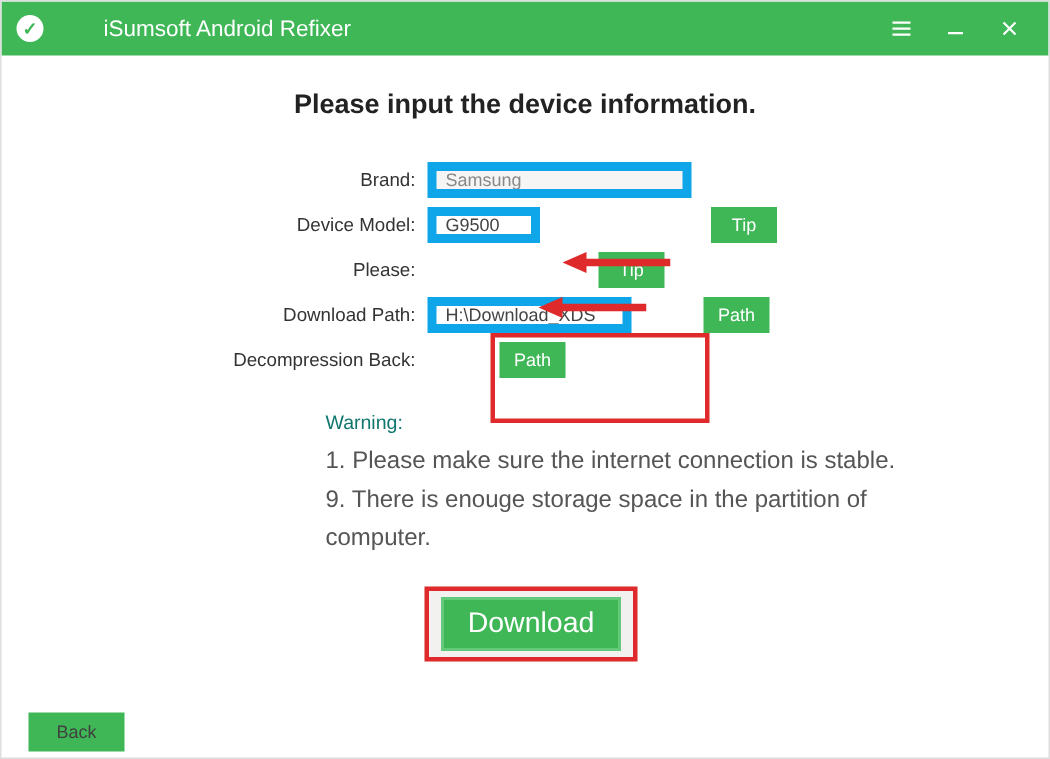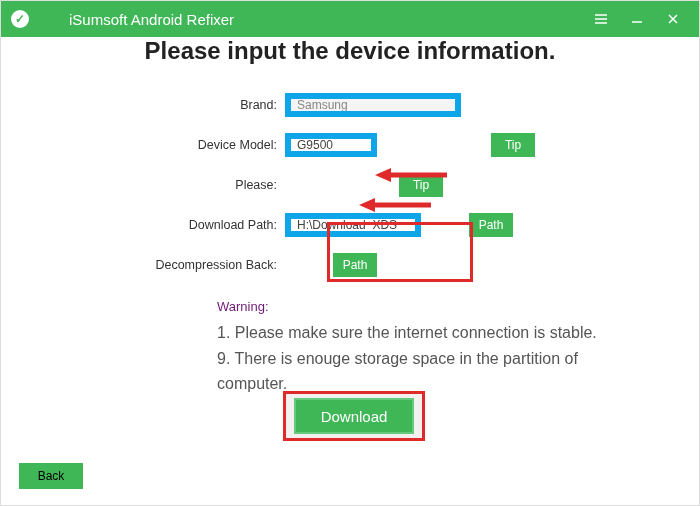--- a/index.html
+++ b/index.html
@@ -37,32 +37,33 @@
     display:flex;align-items:center;justify-content:center;
     cursor:pointer;
     color:#fff;
   }
   .content {
     position:relative;
     padding:0 40px;
   }
   .heading {
     text-align:center;
-    font-size:24px;
+    margin-top:22px;
+    font-size:18px;
     font-weight:600;
     color:#222;
   }
   .form {
     margin:28px auto 0;
     width:430px;
   }
   .row {
     display:flex;
     align-items:center;
-    margin-bottom:16px;
+    margin-bottom:6px;
     position:relative;
   }
   .lbl {
     width:150px;
     text-align:right;
     font-size:12.5px;
     color:#333;
     padding-right:8px;
   }
   .fld {
@@ -72,21 +73,21 @@
     color:#444;
     padding:0 6px;
     background:#fff;
     outline:none;
   }
   .fld-brand {
     width:176px;
     background:#f5f5f5;
     color:#888;
   }
-  .fld-short { width:92px; }
+  .fld-short { width:75px; }
   .fld-path { width:136px; }
   .side-btn {
     margin-left:8px;
     width:44px;height:24px;
     background:#3fb757;
     color:#fff;
     border:none;
     font-size:12px;
     cursor:pointer;
   }
@@ -105,21 +106,21 @@
   }
   .arrow svg { display:block; }
   .arrow-1 { left:374px; top:166px; }
   .arrow-2 { left:358px; top:196px; }
 
   .warning-block {
     margin:22px 0 0 176px;
     width:380px;
   }
   .warning-title {
-    color:#701a75;
+    color:#0f766e;
     font-size:13px;
     margin-bottom:6px;
   }
   .warning-line {
     font-size:16px;
     color:#555;
     line-height:1.6;
   }
   .dl-wrap {
     position:absolute;
@@ -130,30 +131,30 @@
     border:3px solid #de2a2a;
     background:#f2f1f0;
     display:flex;align-items:center;justify-content:center;
   }
   .dl-btn-inner {
     background:#3fb757;
     width:120px;height:36px;
     border:2px solid #64c97a;
     display:flex;align-items:center;justify-content:center;
     color:#fff;
-    font-size:15px;
+    font-size:19px;
     cursor:pointer;
   }
   .back-btn {
     position:absolute;
     left:18px;
-    bottom:16px;
+    bottom:4px;
     width:64px;height:26px;
     background:#3fb757;
-    color:#000000;
+    color:#404040;
     border:none;
     font-size:12px;
     cursor:pointer;
   }
 </style>
 </head>
 <body>
 
 <div class="titlebar">
   <div class="logo">✓</div>

